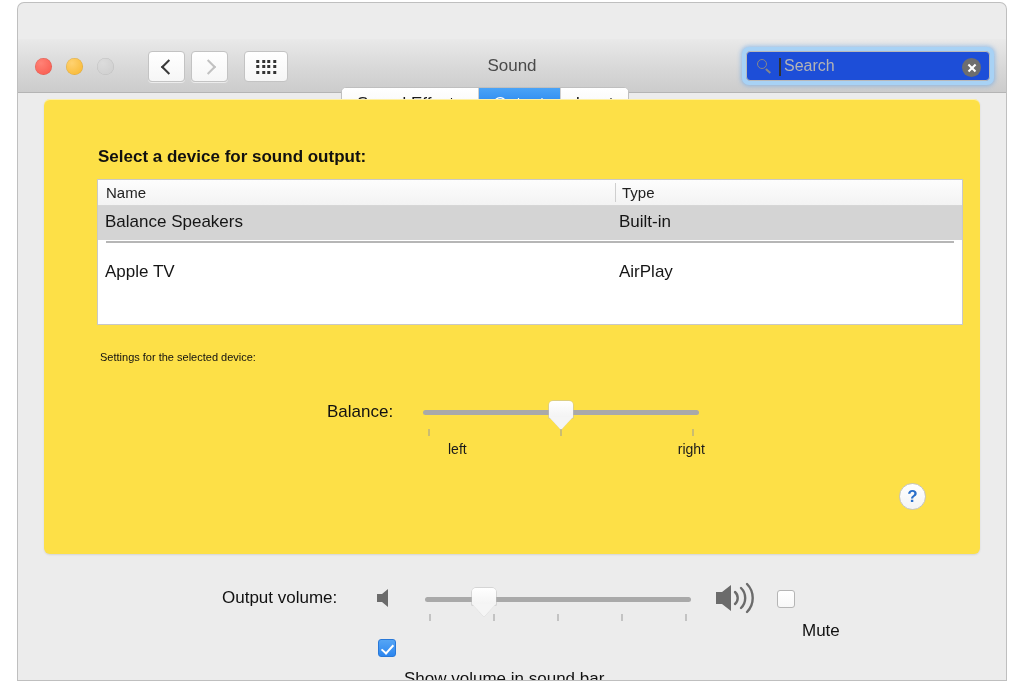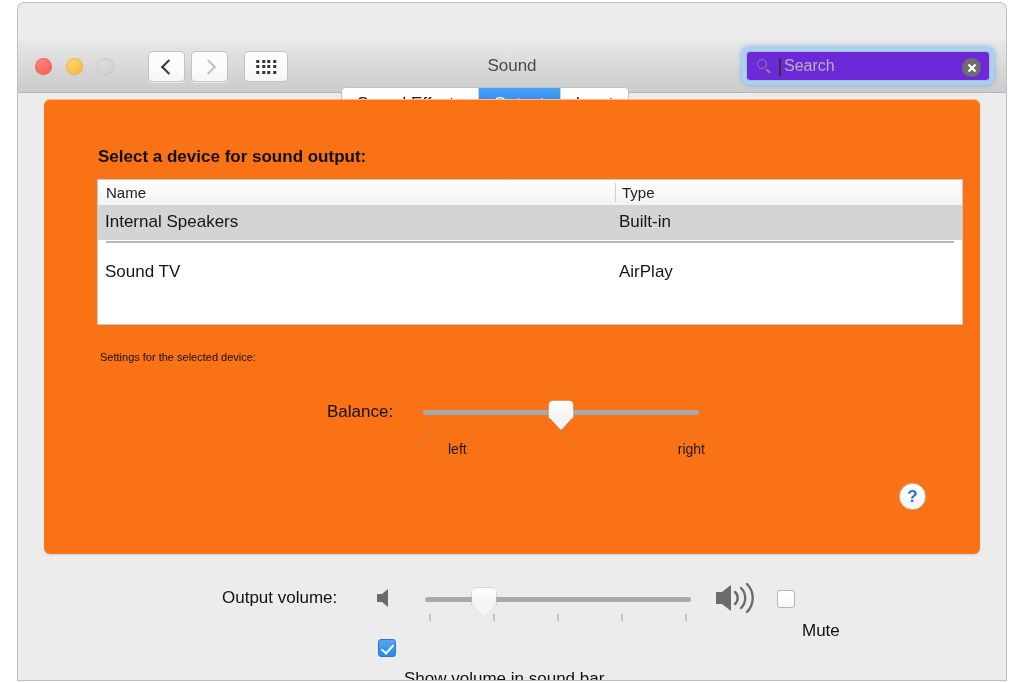--- a/index.html
+++ b/index.html
@@ -109,21 +109,21 @@
     width: 252px; height: 38px;
     border-radius: 7px;
     background: #a8d2f5;
     box-shadow: 0 0 4px 1px rgba(90,160,235,0.55);
     box-sizing: border-box;
     padding: 4px;
   }
   .searchfield {
     position: relative;
     width: 100%; height: 100%;
-    background: #6d28d9;
+    background: #1d4ed8;
     border-radius: 4px;
     border: 1px solid #b9b9b9;
     box-sizing: border-box;
   }
   .search-icon {
     position: absolute;
     left: 10px; top: 7px;
     width: 15px; height: 15px;
   }
   .search-icon .lens {
@@ -197,21 +197,21 @@
   .tab.selected {
     background: linear-gradient(to bottom, #4aa3f7 0%, #2d8bf0 50%, #1575e6 100%);
     color: #ffffff;
   }
 
   
   .panel {
     position: absolute;
     left: 26px; top: 96px;
     width: 936px; height: 455px;
-    background: #f97316;
+    background: #fde047;
     border-radius: 6px;
     box-shadow: inset 0 1px 0 rgba(255,255,255,0.5), 0 1px 2px rgba(0,0,0,0.10);
   }
 
   .section-heading {
     position: absolute;
     left: 54px; top: 48px;
     font-size: 17px;
     font-weight: bold;
     color: #101010;
@@ -473,28 +473,28 @@
     <div class="section-heading">Select a device for sound output:</div>
 
     <div class="devtable">
       <div class="dev-head">
         <span class="col-name">Name</span>
         <span class="divider"></span>
         <span class="col-type">Type</span>
       </div>
 
       <div class="dev-row selected">
-        <span class="cell-name">Internal Speakers</span>
+        <span class="cell-name">Balance Speakers</span>
         <span class="cell-type">Built-in</span>
       </div>
 
       <div class="row-sep"></div>
 
       <div class="dev-row" style="margin-top:16px;">
-        <span class="cell-name">Sound TV</span>
+        <span class="cell-name">Apple TV</span>
         <span class="cell-type">AirPlay</span>
       </div>
     </div>
 
     <div class="subheading">Settings for the selected device:</div>
 
     <div class="balance-label">Balance:</div>
 
     <div class="balance-slider">
       <div class="slider-track"></div>

